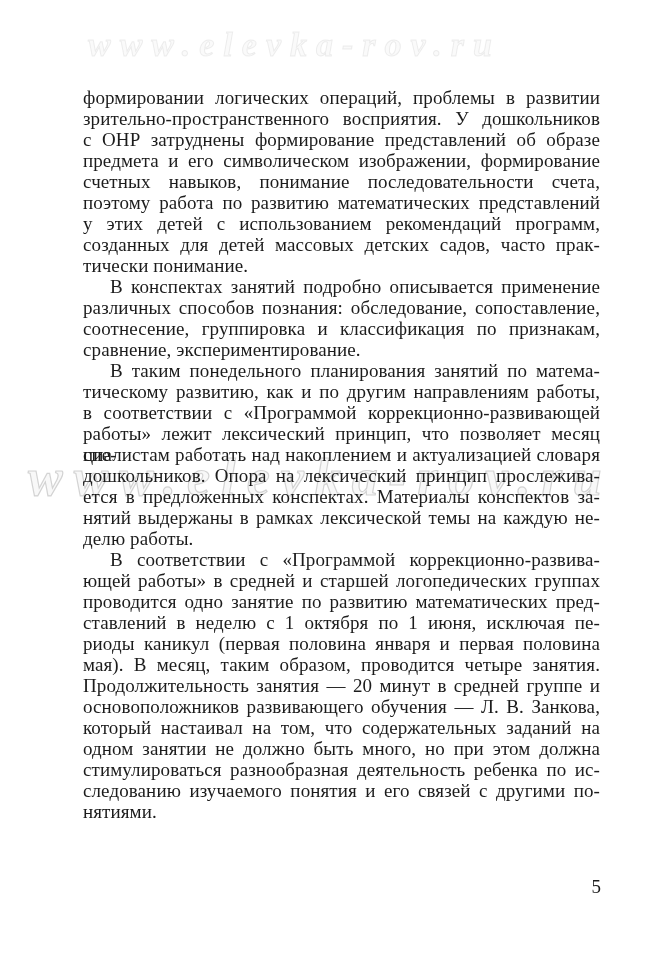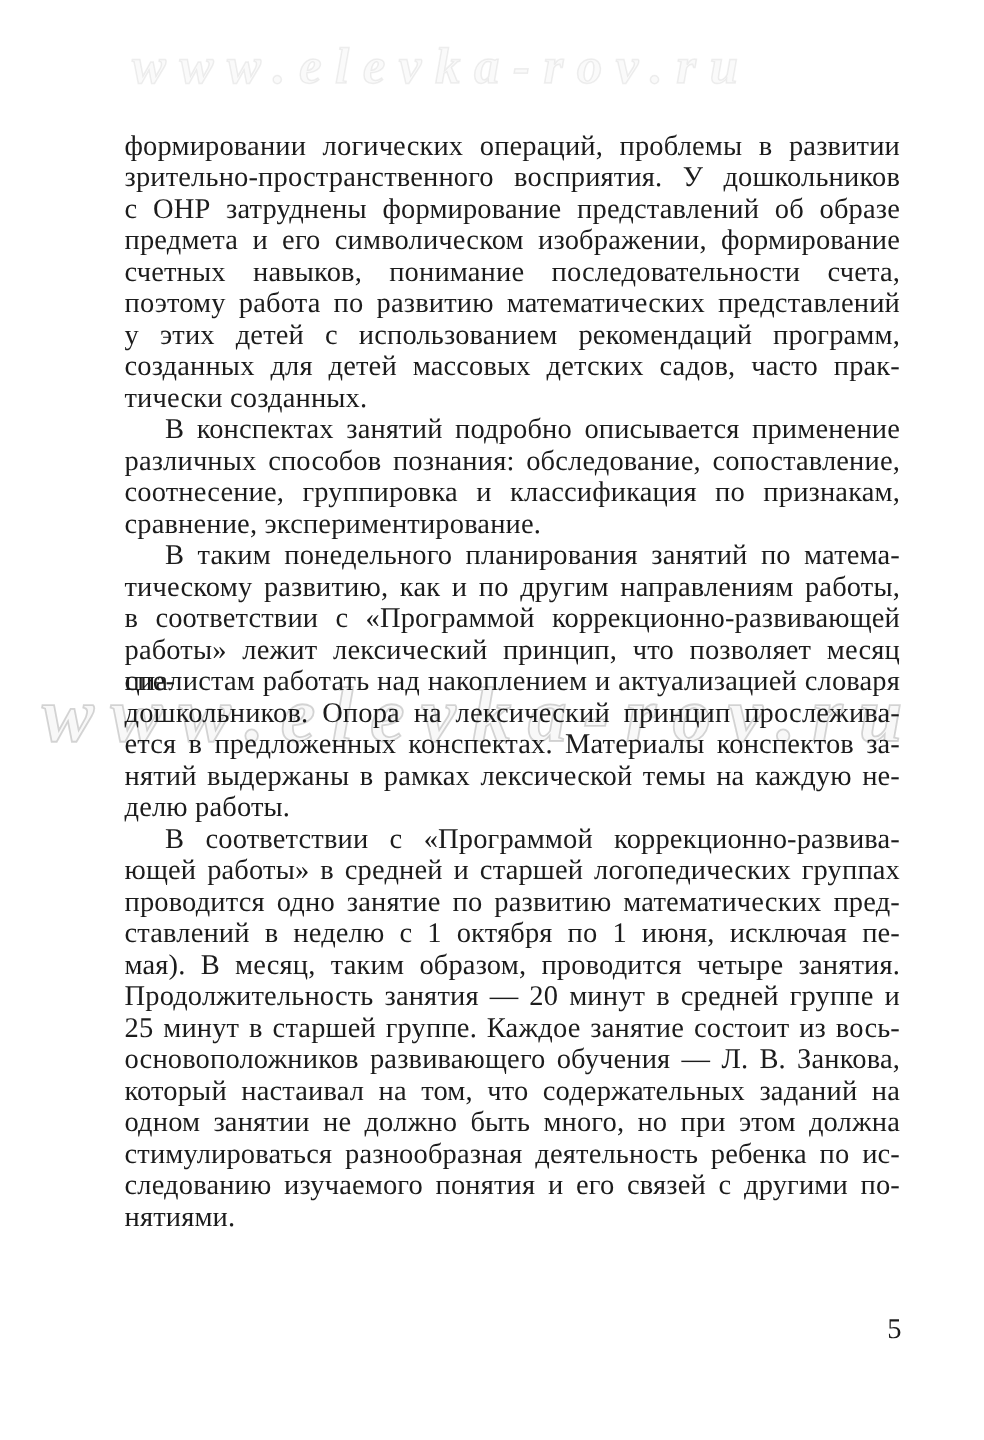--- a/index.html
+++ b/index.html
@@ -92,21 +92,21 @@
   <div class="text-block">
       <div class="para">
         <div class="line">формировании логических операций, проблемы в развитии</div>
         <div class="line">зрительно-пространственного восприятия. У дошкольников</div>
         <div class="line">с ОНР затруднены формирование представлений об образе</div>
         <div class="line">предмета и его символическом изображении, формирование</div>
         <div class="line">счетных навыков, понимание последовательности счета,</div>
         <div class="line">поэтому работа по развитию математических представлений</div>
         <div class="line">у этих детей с использованием рекомендаций программ,</div>
         <div class="line">созданных для детей массовых детских садов, часто прак-</div>
-        <div class="line last">тически созданных.</div>
+        <div class="line last">тически понимание.</div>
       </div>
       <div class="para">
         <div class="line first-indent">В конспектах занятий подробно описывается применение</div>
         <div class="line">различных способов познания: обследование, сопоставление,</div>
         <div class="line">соотнесение, группировка и классификация по признакам,</div>
         <div class="line last">сравнение, экспериментирование.</div>
       </div>
       <div class="para">
         <div class="line first-indent">В таким понедельного планирования занятий по матема-</div>
         <div class="line">тическому развитию, как и по другим направлениям работы,</div>
@@ -116,23 +116,23 @@
         <div class="line">дошкольников. Опора на лексический принцип прослежива-</div>
         <div class="line">ется в предложенных конспектах. Материалы конспектов за-</div>
         <div class="line">нятий выдержаны в рамках лексической темы на каждую не-</div>
         <div class="line last">делю работы.</div>
       </div>
       <div class="para">
         <div class="line first-indent">В соответствии с «Программой коррекционно-развива-</div>
         <div class="line">ющей работы» в средней и старшей логопедических группах</div>
         <div class="line">проводится одно занятие по развитию математических пред-</div>
         <div class="line">ставлений в неделю с 1 октября по 1 июня, исключая пе-</div>
+        <div class="line">риоды каникул (первая половина января и первая половина</div>
         <div class="line">мая). В месяц, таким образом, проводится четыре занятия.</div>
         <div class="line">Продолжительность занятия — 20 минут в средней группе и</div>
-        <div class="line">25 минут в старшей группе. Каждое занятие состоит из вось-</div>
         <div class="line">основоположников развивающего обучения — Л. В. Занкова,</div>
         <div class="line">который настаивал на том, что содержательных заданий на</div>
         <div class="line">одном занятии не должно быть много, но при этом должна</div>
         <div class="line">стимулироваться разнообразная деятельность ребенка по ис-</div>
         <div class="line">следованию изучаемого понятия и его связей с другими по-</div>
         <div class="line last">нятиями.</div>
       </div>
     </div>
 
   <div class="page-number">5</div>

